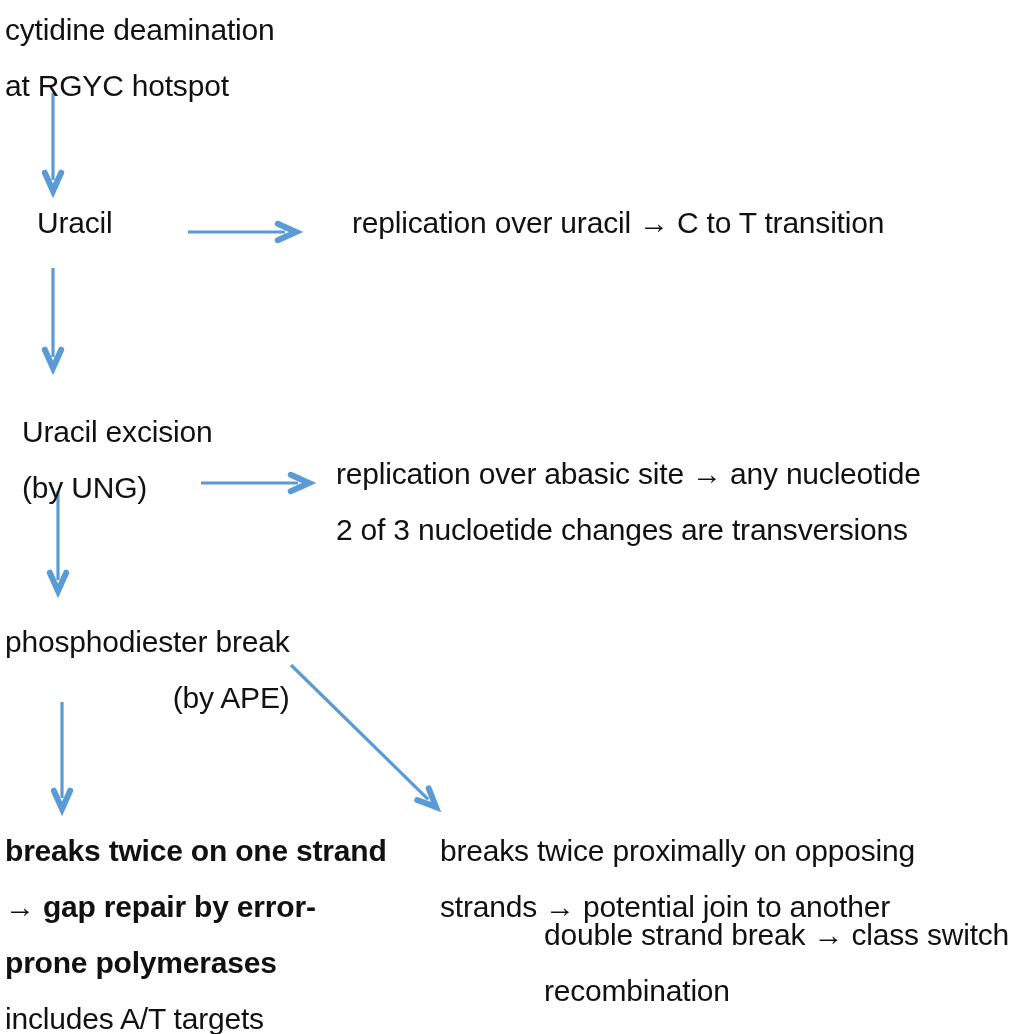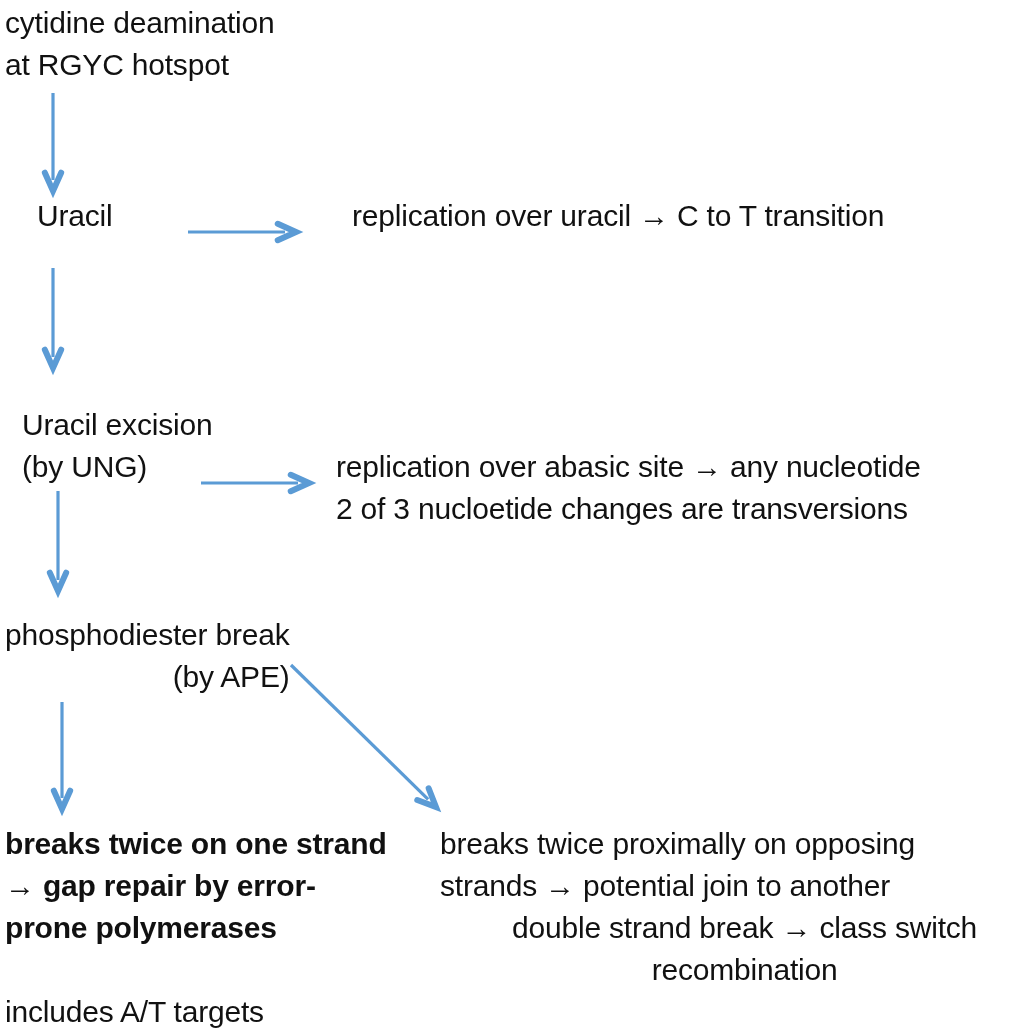--- a/index.html
+++ b/index.html
@@ -13,21 +13,21 @@
     width: 1024px;
     height: 1034px;
     background: #ffffff;
     overflow: hidden;
     font-family: "Liberation Sans", "DejaVu Sans", sans-serif;
     color: #0d0d0d;
   }
   .txt {
     position: absolute;
     font-size: 30px;
-    line-height: 42px;
+    line-height: 56px;
     letter-spacing: -0.2px;
     white-space: pre;
     color: #111111;
     font-weight: 400;
   }
   .indent {
     padding-left: 88px;
   }
   svg.arrows {
     position: absolute;
@@ -101,16 +101,16 @@
 
   <div class="txt" style="left:5px; top:823px;font-weight:bold;">breaks twice on one strand
 → gap repair by error-
 prone polymerases</div>
 
   <div class="txt" style="left:5px; top:991px;">includes A/T targets</div>
 
   <div class="txt" style="left:440px; top:823px;">breaks twice proximally on opposing
 strands → potential join to another</div>
 
-  <div class="txt indent" style="left:424px; top:907px;text-align:center;">double strand break → class switch
+  <div class="txt indent" style="left:456px; top:907px;">double strand break → class switch
 recombination</div>
 
 </div>
 
 </body></html>

